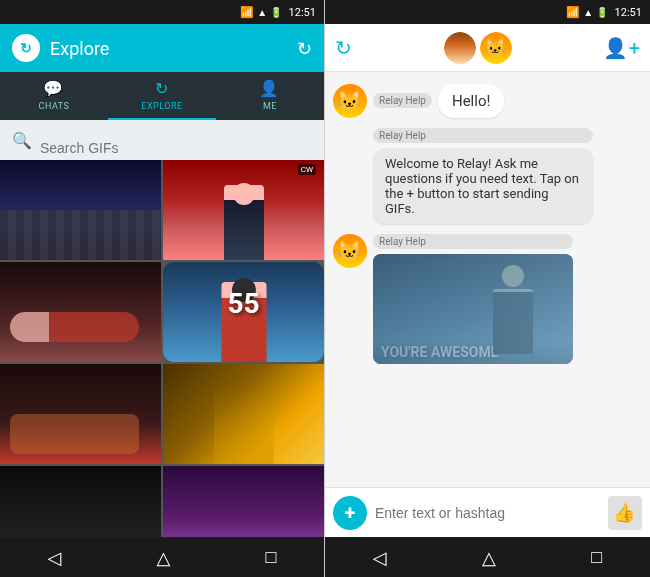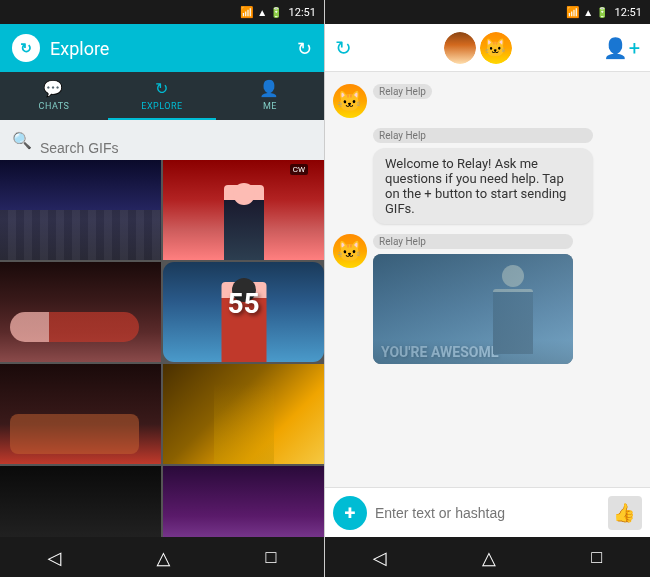--- a/index.html
+++ b/index.html
@@ -394,21 +394,21 @@
       position: absolute;
       color: #fff;
       font-size: 28px;
       font-weight: bold;
       text-shadow: 2px 2px 4px rgba(0,0,0,0.6);
     }
 
     .cw-badge {
       position: absolute;
       top: 4px;
-      right: 16px;
+      right: 8px;
       background: rgba(0,0,0,0.6);
       color: #fff;
       font-size: 8px;
       padding: 1px 3px;
       border-radius: 2px;
     }
   </style>
 </head>
 <body>
 
@@ -533,29 +533,30 @@
     <span class="add-user-icon">👤+</span>
   </div>
 
   <div class="chat-messages">
 
     <div class="message-row">
       <div class="message-avatar">🐱</div>
       <div class="message-content">
         <div class="message-with-sender">
           <span class="message-sender-tag">Relay Help</span>
+          <span class="hello-bubble">Hello!</span>
         </div>
       </div>
     </div>
 
     <div class="message-row">
       <div style="width:34px; flex-shrink:0;"></div>
       <div class="message-content">
         <span class="message-sender-tag">Relay Help</span>
-        <span class="welcome-bubble">Welcome to Relay! Ask me questions if you need help. Tap on the + button to start sending GIFs.</span>
+        <span class="welcome-bubble">Welcome to Relay! Ask me questions if you need text. Tap on the + button to start sending GIFs.</span>
       </div>
     </div>
 
     <div class="message-row">
       <div class="message-avatar">🐱</div>
       <div class="message-content">
         <span class="message-sender-tag">Relay Help</span>
         <div class="gif-message">
 
           <div style="position:absolute; top:0; right:30px; width:60px; height:100%; display:flex; flex-direction:column; align-items:center; justify-content:center;">

